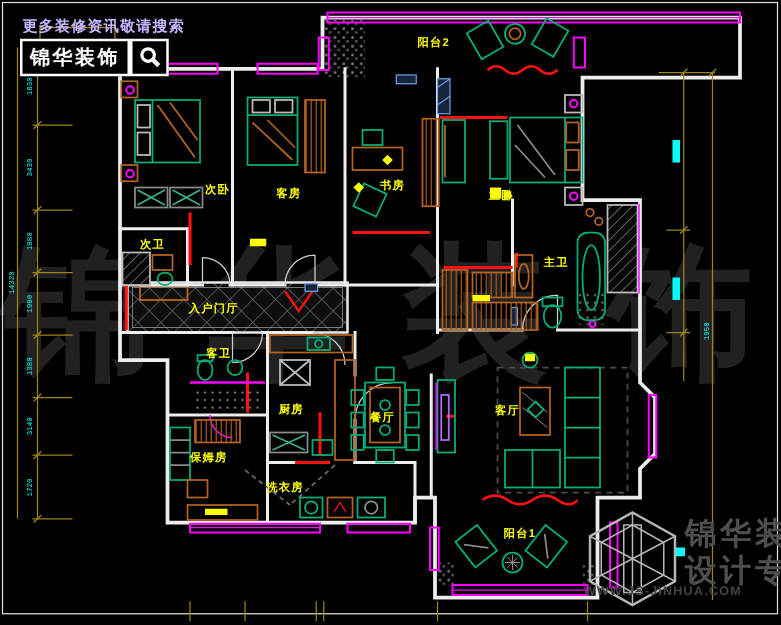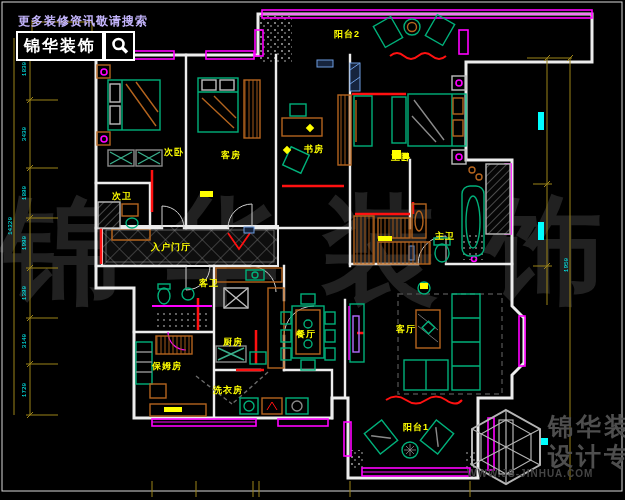--- a/index.html
+++ b/index.html
@@ -323,24 +323,24 @@
     </g>
   </svg>
 
   <div id="labels-layer">
       <div class="room-label" style="left: 347px; top: 34px;">阳台2</div>
       <div class="room-label" style="left: 174px; top: 152px;">次卧</div>
       <div class="room-label" style="left: 231px; top: 155px;">客房</div>
       <div class="room-label" style="left: 314px; top: 149px;">书房</div>
       <div class="room-label" style="left: 401px; top: 157px;">主卧</div>
       <div class="room-label" style="left: 122px; top: 196px; font-family: Liberation Mono, monospace;">次卫</div>
-      <div class="room-label" style="left: 445px; top: 236px; text-align: center;">主卫</div>
+      <div class="room-label" style="left: 445px; top: 210px; text-align: center;">主卫</div>
       <div class="room-label" style="left: 171px; top: 247px; text-align: right;">入户门厅</div>
-      <div class="room-label" style="left: 175px; top: 283px; margin-left: 34px;">客卫</div>
-      <div class="room-label" style="left: 233px; top: 328px; margin-top: 14px;">厨房</div>
+      <div class="room-label" style="left: 175px; top: 283px;">客卫</div>
+      <div class="room-label" style="left: 233px; top: 328px;">厨房</div>
       <div class="room-label" style="left: 167px; top: 366px;">保姆房</div>
       <div class="room-label" style="left: 228px; top: 390px;">洗衣房</div>
       <div class="room-label" style="left: 306px; top: 334px;">餐厅</div>
       <div class="room-label" style="left: 406px; top: 329px;">客厅</div>
       <div class="room-label" style="left: 416px; top: 427px; text-align: center;">阳台1</div>
     </div>
 
   <div id="dims-layer">
     <span class="dim-text" style="left:10px;top:226px;">14320</span>
     <span class="dim-text" style="left:566px;top:265px;">1950</span>

